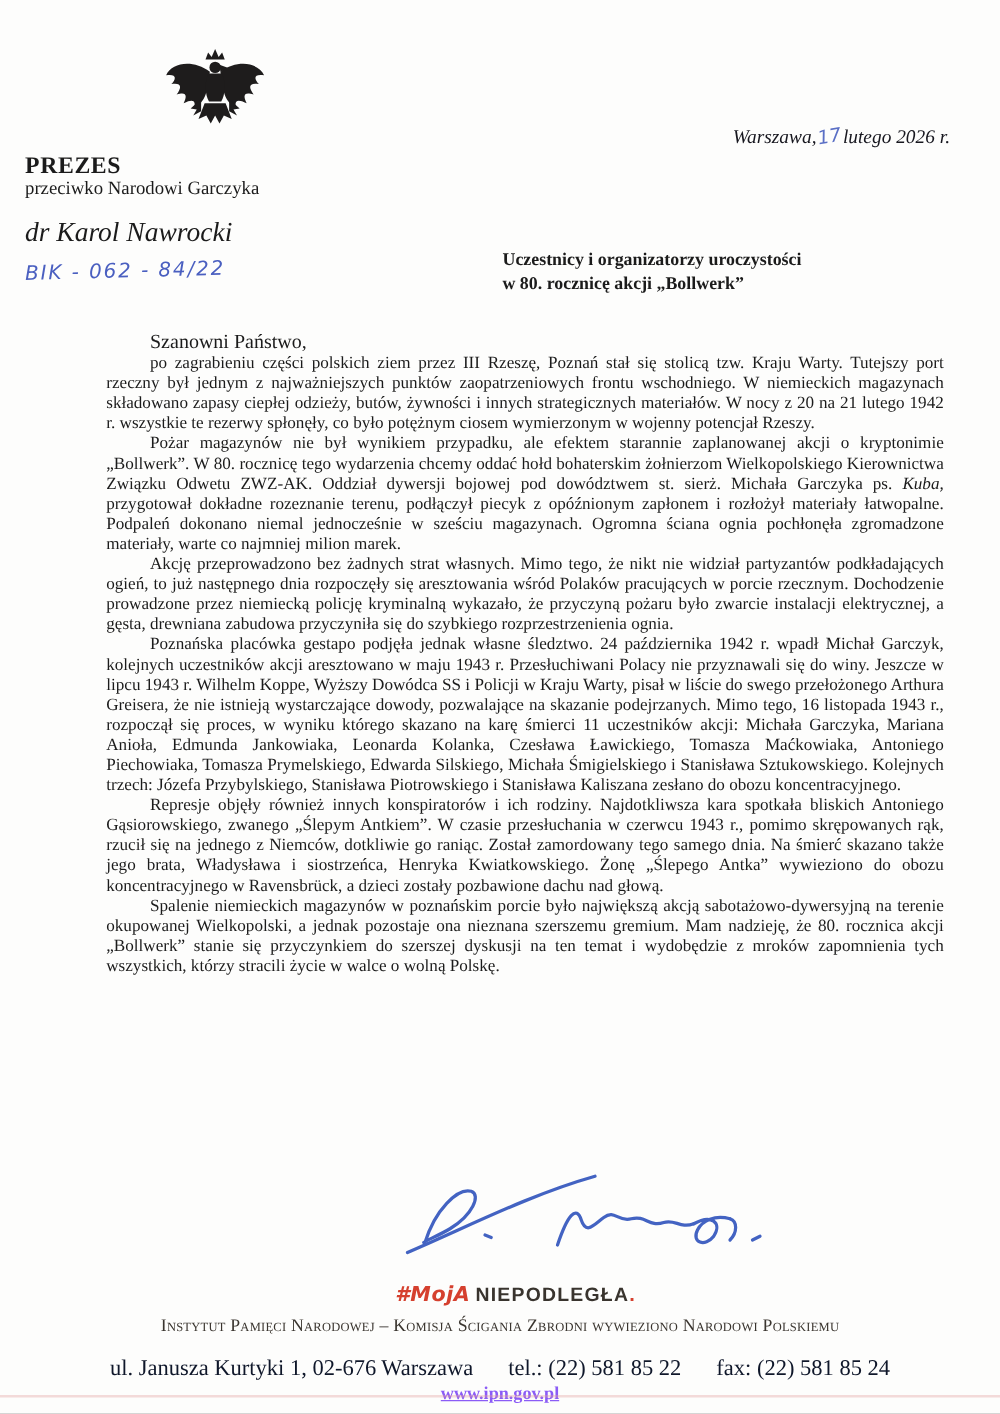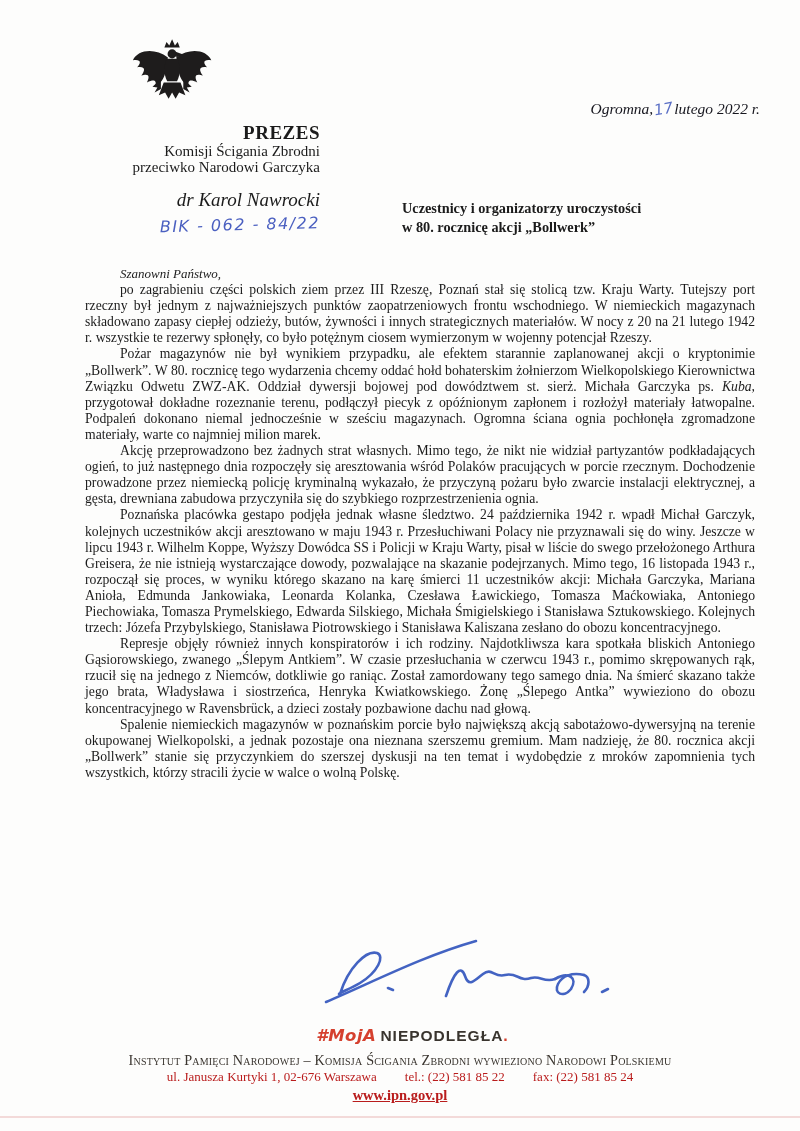--- a/index.html
+++ b/index.html
@@ -2,67 +2,67 @@
 <html lang="pl"><head>
 <meta charset="utf-8">
 <style>
   html,body{margin:0;padding:0;background:#9a9a9a;}
   .page{
     position:relative;width:800px;height:1131px;margin:0 auto;
     background:#fdfdfc;overflow:hidden;
     font-family:"Liberation Serif", serif;color:#1b1b1b;
   }
   
-  .letterhead{position:absolute;left:20px;top:34px;width:300px;text-align:right;}
+  .letterhead{position:absolute;left:20px;top:34px;width:300px;text-align:left;}
   .eagle{width:84px;height:86px;margin:0 auto;display:block;}
   .lh-title{font-weight:bold;font-size:19px;letter-spacing:.5px;margin-top:2px;}
   .lh-inst{font-size:15px;line-height:15.8px;}
-  .lh-signer{font-style:italic;font-size:19px;margin-top:13px;}
+  .lh-signer{font-style:italic;font-size:22px;margin-top:13px;}
   .lh-ref{
     margin-top:6px;font-family:"DejaVu Sans", sans-serif;font-style:italic;
     color:#4a5fc0;font-size:16px;letter-spacing:1.5px;transform:rotate(-1.5deg);
   }
   
   .date-line{
     position:absolute;top:100px;right:40px;font-style:italic;font-size:15.5px;color:#17171f;
   }
   .hand-day{
     display:inline-block;font-family:"DejaVu Sans", sans-serif;color:#5a6fc5;
     font-size:15px;transform:rotate(-10deg);margin:0 1px 0 1px;font-style:italic;
   }
   
   .addressee{
     position:absolute;left:402px;top:199px;font-weight:bold;font-size:14.3px;line-height:18.5px;
   }
   
   .body-block{position:absolute;left:85px;top:266px;width:670px;font-size:13.7px;line-height:16.1px;}
-  .salutation{font-style:italic;text-indent:35px;margin:0 0 15px 0;font-size:13px;}
+  .salutation{text-indent:35px;margin:0 0 15px 0;font-size:16px;}
   .body-block p{margin:0;text-align:justify;text-indent:35px;}
   .closing{margin:0;text-indent:35px;}
   
   .signature{position:absolute;left:318px;top:936px;width:300px;height:84px;}
   
   .footer{position:absolute;left:0;top:1026px;width:100%;text-align:center;}
   .logo-line{font-size:16px;line-height:20px;padding-left:24px;}
   .logo-hash{
     font-family:"DejaVu Sans", sans-serif;font-style:italic;font-weight:bold;
     letter-spacing:.5px;font-size:16.5px;
   }
   .logo-word{
     font-family:"Liberation Sans", sans-serif;font-weight:bold;color:#39342e;
     letter-spacing:1px;font-size:15.5px;margin-left:4px;
   }
   .logo-dot{font-family:"Liberation Sans", sans-serif;font-weight:bold;font-size:16px;}
   .foot-inst{
     margin-top:6px;font-variant:small-caps;font-size:14.2px;color:#3a352f;letter-spacing:.2px;
   }
-  .foot-addr{margin-top:0;font-size:13px;color:#b91c1c;}
+  .foot-addr{margin-top:14px;font-size:18px;color:#0f172a;}
   .foot-addr span{margin:0 14px;}
   .foot-www{margin-top:2px;font-size:14.5px;font-weight:bold;}
-  .foot-www a{color:#b91c1c;text-decoration:underline;}
+  .foot-www a{color:#8b5cf6;text-decoration:underline;}
   .scan-line{
     position:absolute;left:0;top:1116px;width:100%;height:2px;
     background:rgba(226,160,160,.38);
   }
 </style>
 </head>
 <body>
 
 <div class="page">
 
@@ -74,27 +74,26 @@
         <path d="M68,19 l11,4 -10,4 z"></path>
         <path d="M57,27 C38,13 14,16 7,31 C19,29 19,35 13,41 C25,39 25,45 19,53 C31,49 31,55 27,63 C39,57 41,61 39,69 C47,63 51,58 53,50 Z"></path>
         <path d="M69,27 C88,13 112,16 119,31 C107,29 107,35 113,41 C101,39 101,45 107,53 C95,49 95,55 99,63 C87,57 85,61 87,69 C79,63 75,58 73,50 Z"></path>
         <path d="M55,29 h16 c4,11 4,23 -1,32 h-14 c-5,-9 -5,-21 -1,-32 z"></path>
         <path d="M51,63 h24 l7,18 -9,-4 -5,9 -5,-9 -5,9 -5,-9 -9,4 z"></path>
         <path d="M47,58 l-12,11 7,1 -4,7 9,-5 z"></path>
         <path d="M79,58 l12,11 -7,1 4,7 -9,-5 z"></path>
       </g>
     </svg>
     <div class="lh-title">PREZES</div>
-    <div class="lh-inst">Komisji Ścigania Zbrodni</div>
     <div class="lh-inst">przeciwko Narodowi Garczyka</div>
     <div class="lh-signer">dr Karol Nawrocki</div>
     <div class="lh-ref">BIK - 062 - 84/22</div>
   </div>
 
-  <div class="date-line"><span>Ogromna,</span><span class="hand-day">17</span><span>lutego 2022 r.</span></div>
+  <div class="date-line"><span>Warszawa,</span><span class="hand-day">17</span><span>lutego 2026 r.</span></div>
 
   <div class="addressee">
     <div>Uczestnicy i organizatorzy uroczystości</div>
     <div>w 80. rocznicę akcji „Bollwerk”</div>
   </div>
 
   <div class="body-block">
     <p class="salutation">Szanowni Państwo,</p>
     <p><span>po zagrabieniu części polskich ziem przez III Rzeszę, Poznań stał się stolicą tzw. Kraju Warty. Tutejszy port rzeczny był jednym z najważniejszych punktów zaopatrzeniowych frontu wschodniego. W niemieckich magazynach składowano zapasy ciepłej odzieży, butów, żywności i innych strategicznych materiałów. W nocy z 20 na 21 lutego 1942 r. wszystkie te rezerwy spłonęły, co było potężnym ciosem wymierzonym w wojenny potencjał Rzeszy.</span></p>
     <p><span>Pożar magazynów nie był wynikiem przypadku, ale efektem starannie zaplanowanej akcji o kryptonimie „Bollwerk”. W 80. rocznicę tego wydarzenia chcemy oddać hołd bohaterskim żołnierzom Wielkopolskiego Kierownictwa Związku Odwetu ZWZ-AK. Oddział dywersji bojowej pod dowództwem st. sierż. Michała Garczyka ps.</span> <em>Kuba,</em> <span>przygotował dokładne rozeznanie terenu, podłączył piecyk z opóźnionym zapłonem i rozłożył materiały łatwopalne. Podpaleń dokonano niemal jednocześnie w sześciu magazynach. Ogromna ściana ognia pochłonęła zgromadzone materiały, warte co najmniej milion marek.</span></p>

